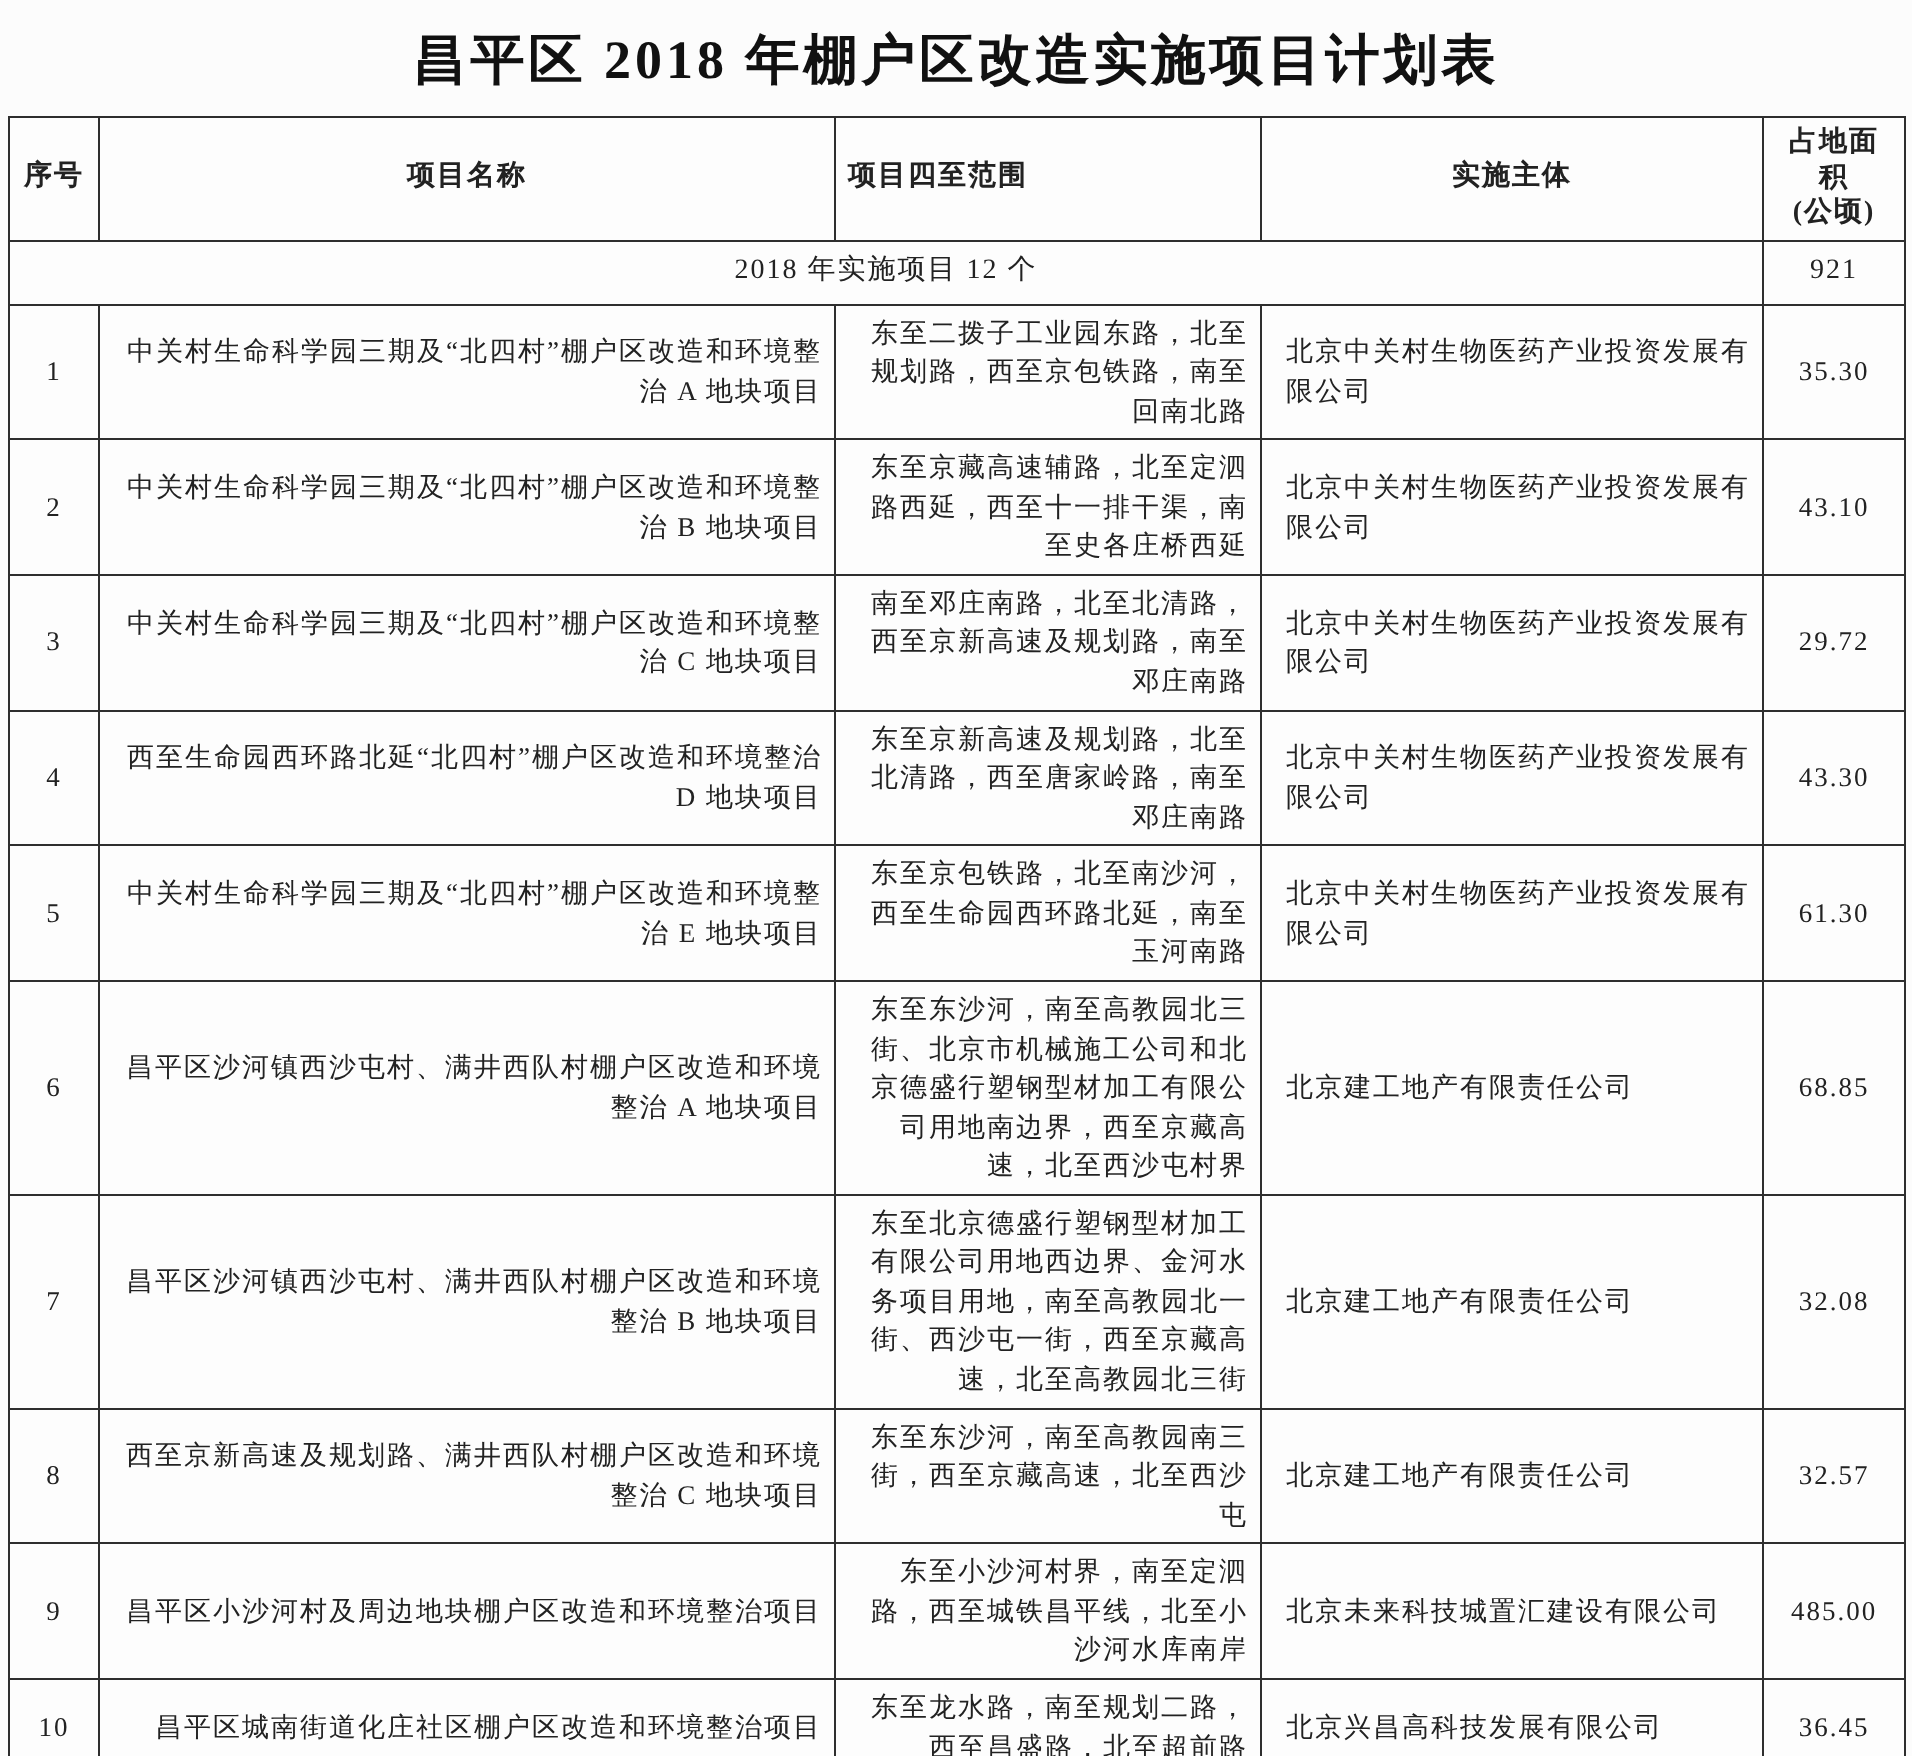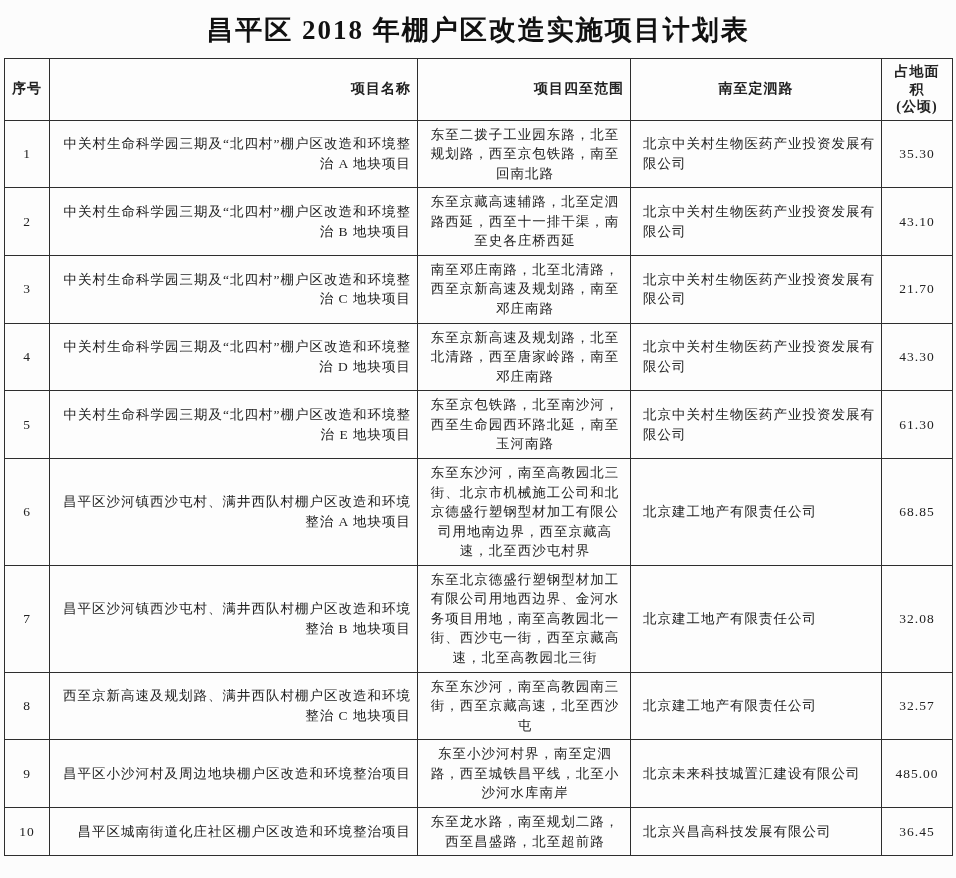--- a/index.html
+++ b/index.html
@@ -39,21 +39,21 @@
     padding: 4px 6px;
     color: #222;
   }
   table.plan-table th {
     font-weight: bold;
     height: 56px;
     font-size: 14px;
   }
   .c-no   { width: 45px;  text-align: center; }
   .c-name { width: 368px; text-align: right; padding-left: 12px !important; }
-  .c-scope{ width: 213px; text-align: center; padding-left: 8px !important; }
+  .c-scope{ width: 213px; text-align: right; padding-left: 8px !important; }
   .c-entity{ width: 251px; text-align: left; padding-left: 12px !important; }
   .c-area { width: 71px;  text-align: center; }
   tr.summary-row td {
     height: 32px;
     text-align: center;
     font-size: 14px;
   }
   .area-head-line { display: block; line-height: 1.25; }
 </style>
 </head>
@@ -67,30 +67,34 @@
     <colgroup>
       <col style="width:45px">
       <col style="width:368px">
       <col style="width:213px">
       <col style="width:251px">
       <col style="width:71px">
     </colgroup>
     <thead>
       <tr>
         <th class="c-no">序号</th>
-        <th class="c-name" style="padding-left:6px !important;font-family:Liberation Serif, serif;">项目名称</th>
-        <th class="c-scope" style="text-align:right; padding-left:6px !important;">项目四至范围</th>
-        <th class="c-entity" style="text-align:center; padding-left:6px !important;">南至定泗路</th>
+        <th class="c-name" style="text-align:center; padding-left:6px !important;font-family:Liberation Serif, serif;">项目名称</th>
+        <th class="c-scope" style="text-align:left; padding-left:6px !important;">项目四至范围</th>
+        <th class="c-entity" style="text-align:center; padding-left:6px !important;">实施主体</th>
         <th class="c-area">
           <span class="area-head-line">占地面积</span>
           <span class="area-head-line">(公顷)</span>
         </th>
       </tr>
     </thead>
     <tbody>
+      <tr class="summary-row">
+        <td colspan="4">2018 年实施项目 12 个</td>
+        <td class="c-area">921</td>
+      </tr>
 
         <tr>
           <td class="c-no">1</td>
           <td class="c-name">中关村生命科学园三期及“北四村”棚户区改造和环境整治 A 地块项目</td>
           <td class="c-scope">东至二拨子工业园东路，北至规划路，西至京包铁路，南至回南北路</td>
           <td class="c-entity">北京中关村生物医药产业投资发展有限公司</td>
           <td class="c-area">35.30</td>
         </tr>
 
         <tr>
@@ -99,26 +103,26 @@
           <td class="c-scope">东至京藏高速辅路，北至定泗路西延，西至十一排干渠，南至史各庄桥西延</td>
           <td class="c-entity">北京中关村生物医药产业投资发展有限公司</td>
           <td class="c-area">43.10</td>
         </tr>
 
         <tr>
           <td class="c-no">3</td>
           <td class="c-name">中关村生命科学园三期及“北四村”棚户区改造和环境整治 C 地块项目</td>
           <td class="c-scope">南至邓庄南路，北至北清路，西至京新高速及规划路，南至邓庄南路</td>
           <td class="c-entity">北京中关村生物医药产业投资发展有限公司</td>
-          <td class="c-area">21.70</td>
+          <td class="c-area">29.72</td>
         </tr>
 
         <tr>
           <td class="c-no">4</td>
-          <td class="c-name">中关村生命科学园三期及“北四村”棚户区改造和环境整治 D 地块项目</td>
+          <td class="c-name">西至生命园西环路北延“北四村”棚户区改造和环境整治 D 地块项目</td>
           <td class="c-scope">东至京新高速及规划路，北至北清路，西至唐家岭路，南至邓庄南路</td>
           <td class="c-entity">北京中关村生物医药产业投资发展有限公司</td>
           <td class="c-area">43.30</td>
         </tr>
 
         <tr>
           <td class="c-no">5</td>
           <td class="c-name">中关村生命科学园三期及“北四村”棚户区改造和环境整治 E 地块项目</td>
           <td class="c-scope">东至京包铁路，北至南沙河，西至生命园西环路北延，南至玉河南路</td>
           <td class="c-entity">北京中关村生物医药产业投资发展有限公司</td>

